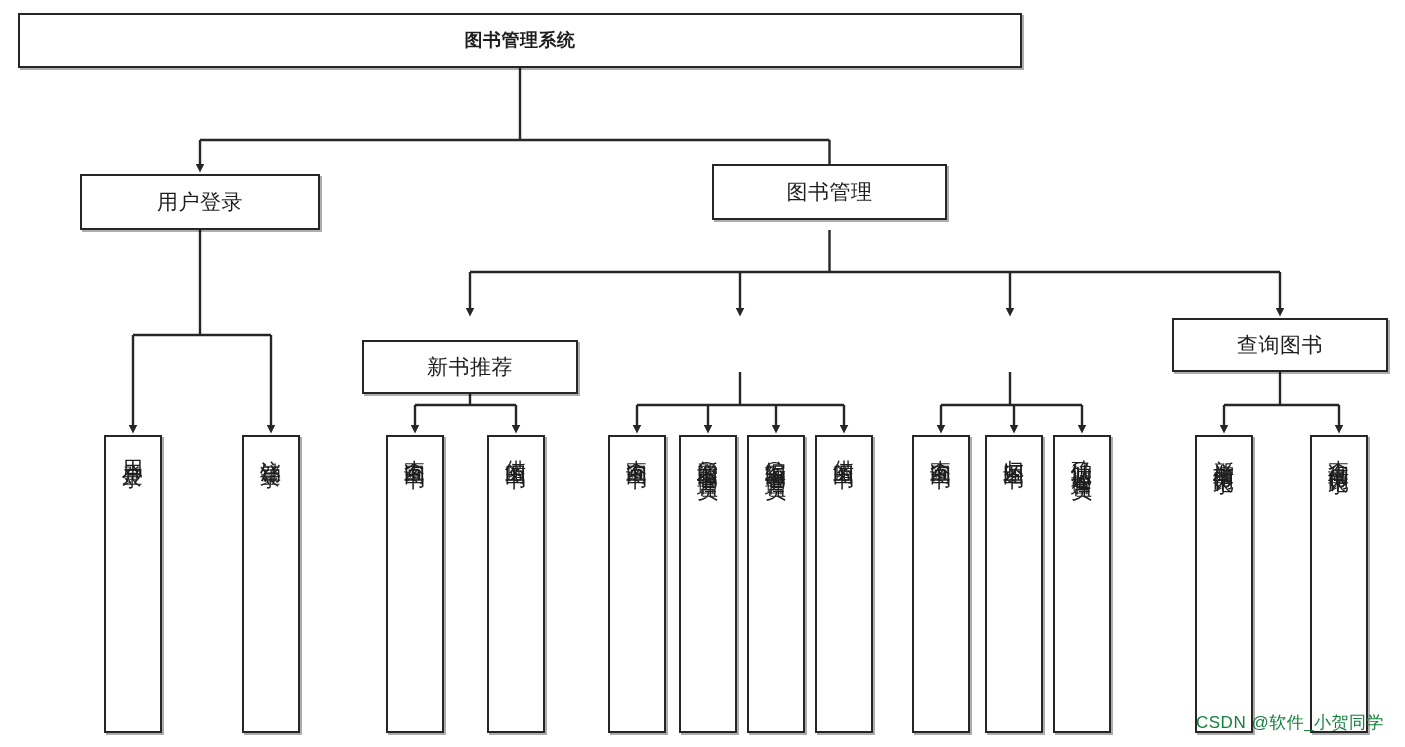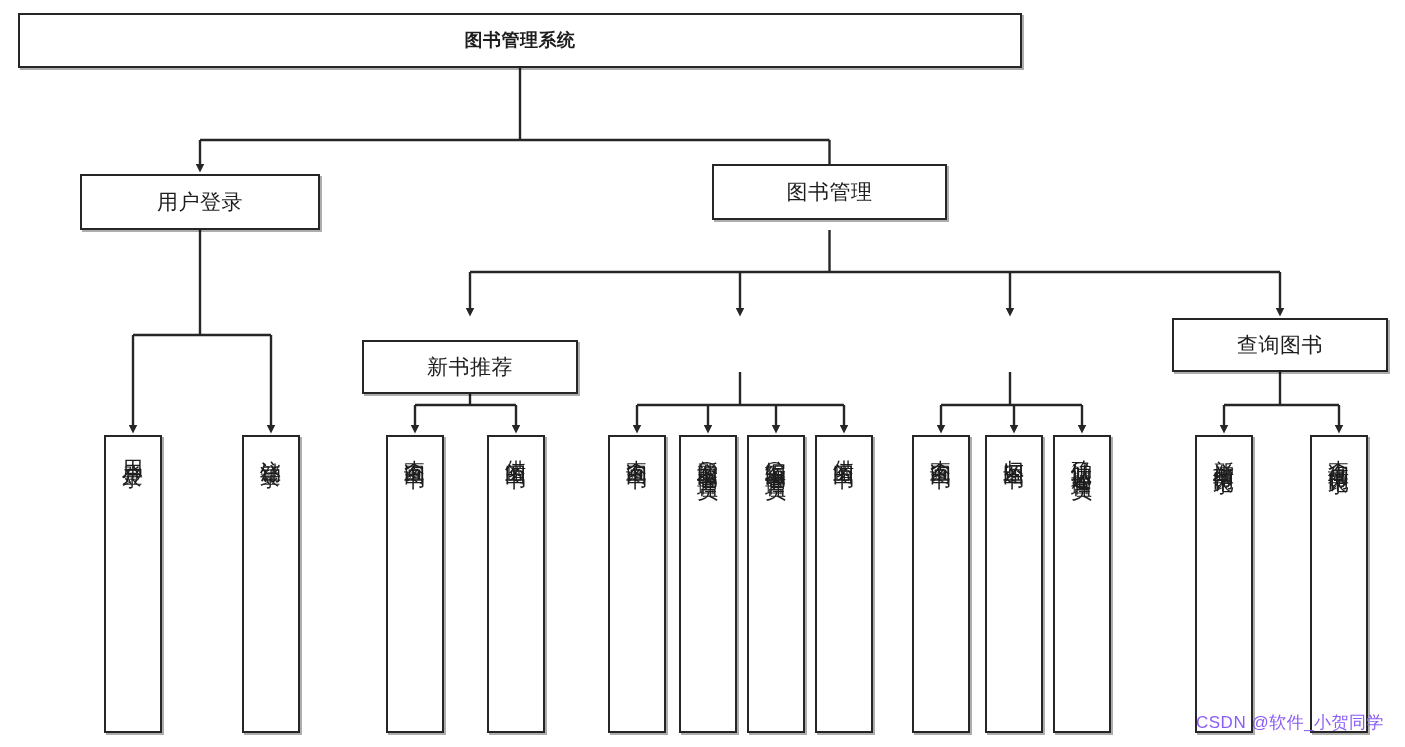--- a/index.html
+++ b/index.html
@@ -53,21 +53,21 @@
     text-orientation:upright;
     font-size:21px;
     letter-spacing:3px;
     line-height:1;
   }
   .watermark{
     position:absolute;
     left:1196px;
     top:711px;
     font-size:17px;
-    color:#8b5cf6;
+    color:#15803d;
     white-space:nowrap;
     z-index:5;
     letter-spacing:0.5px;
   }
 </style>
 </head>
 <body>
 
 <div id="canvas">
 

